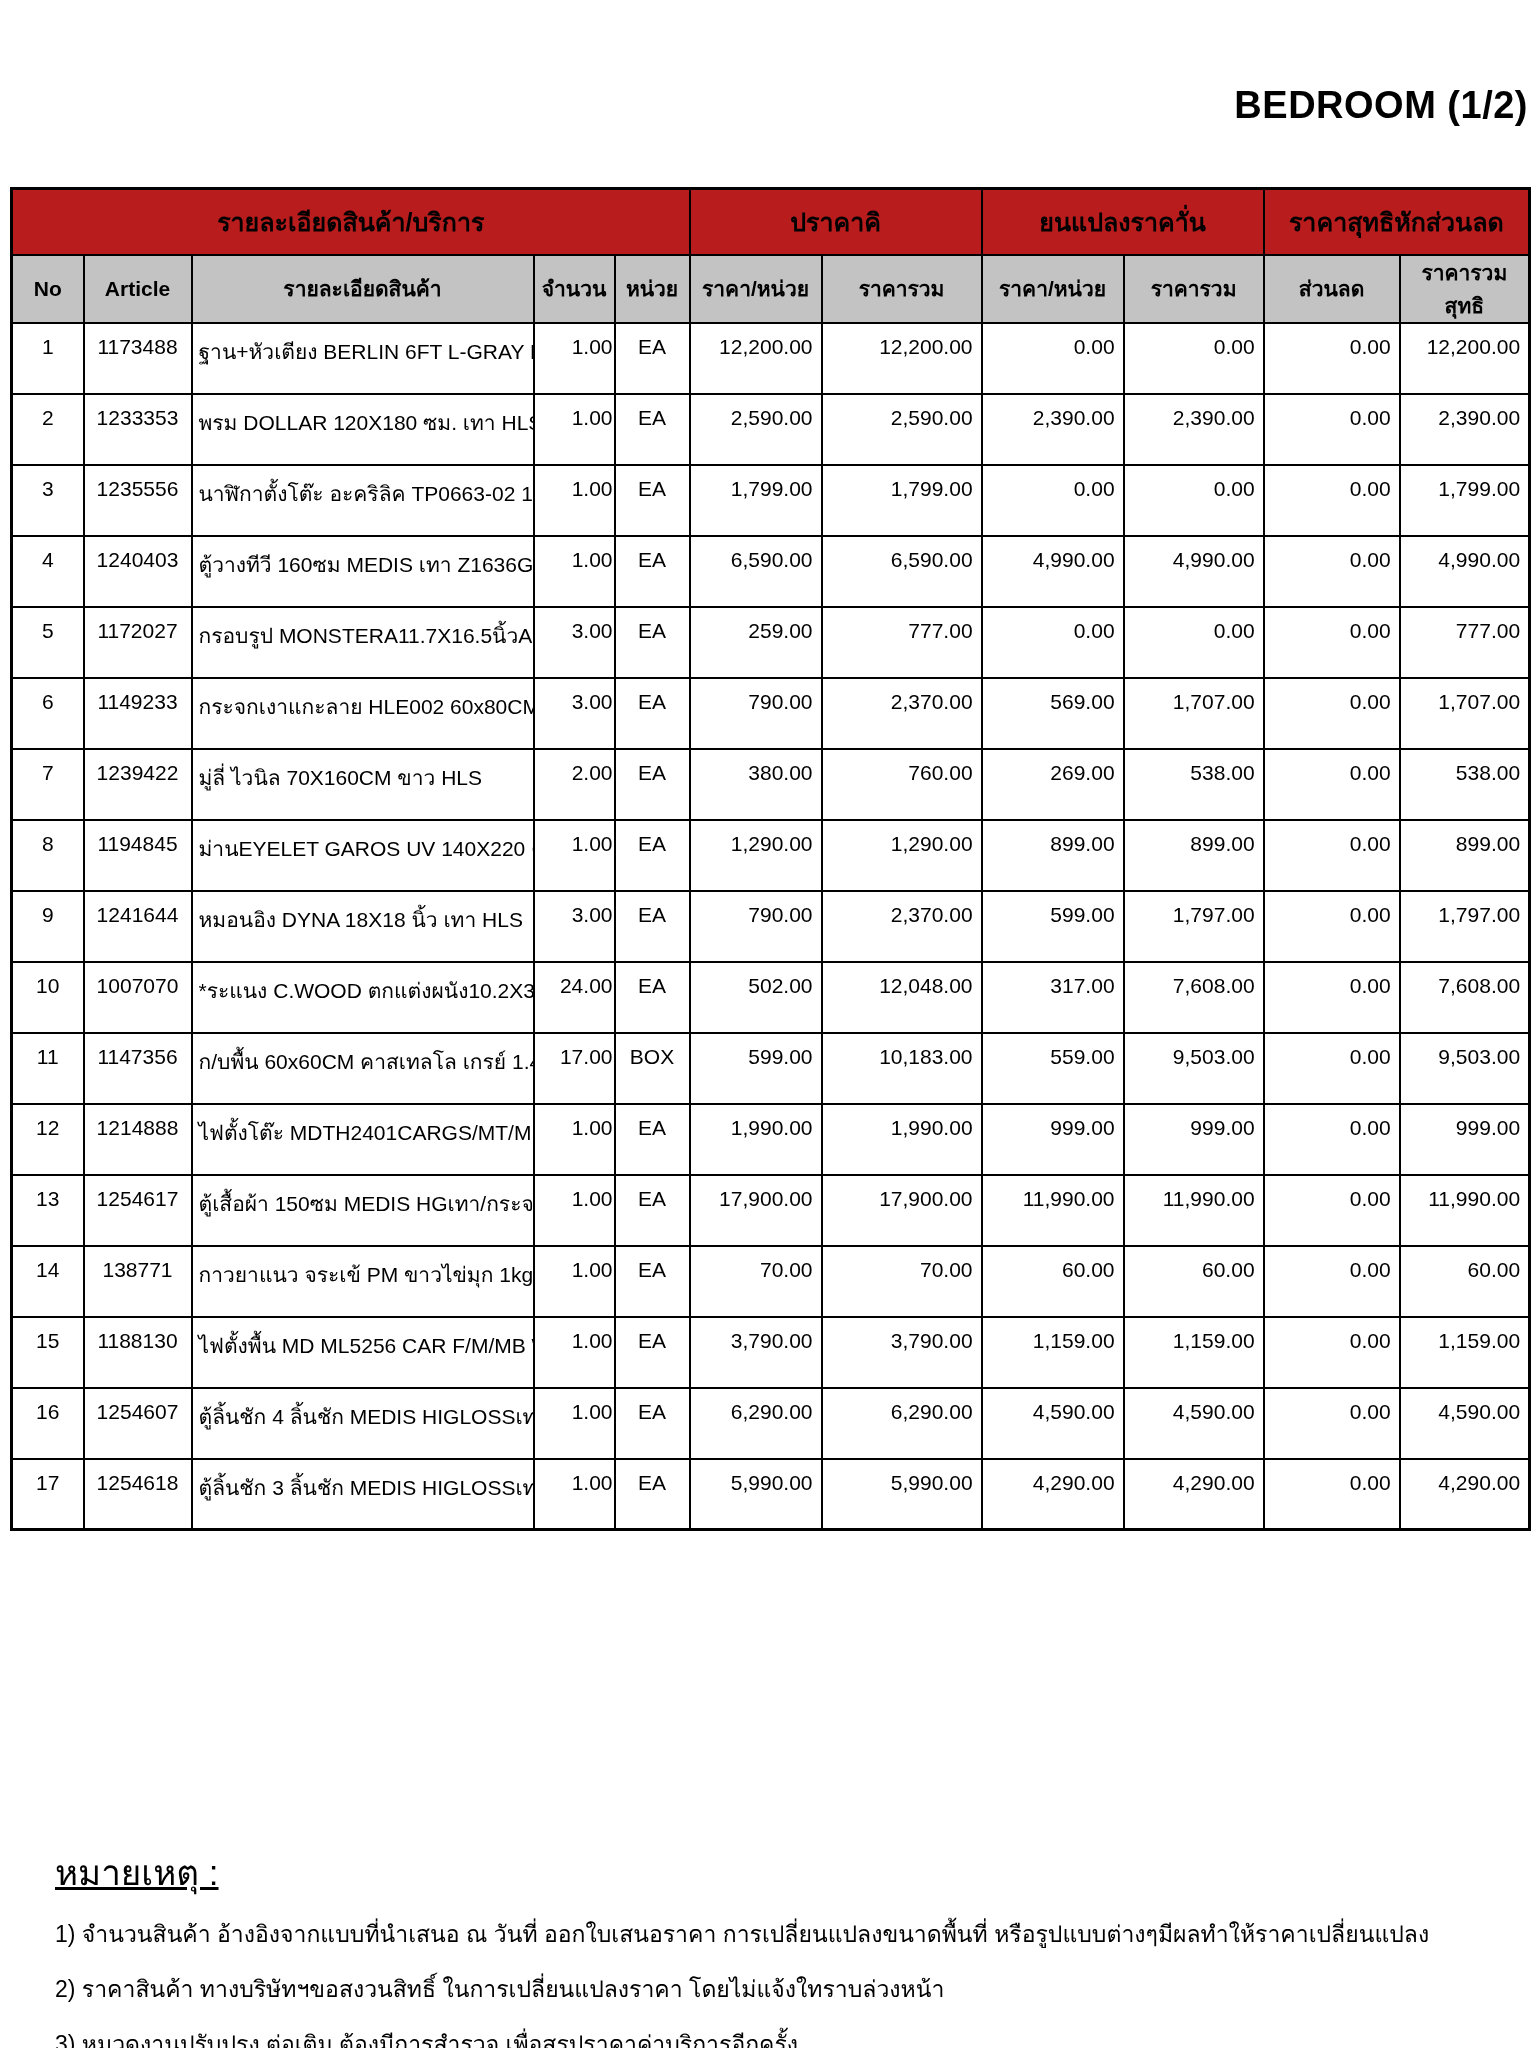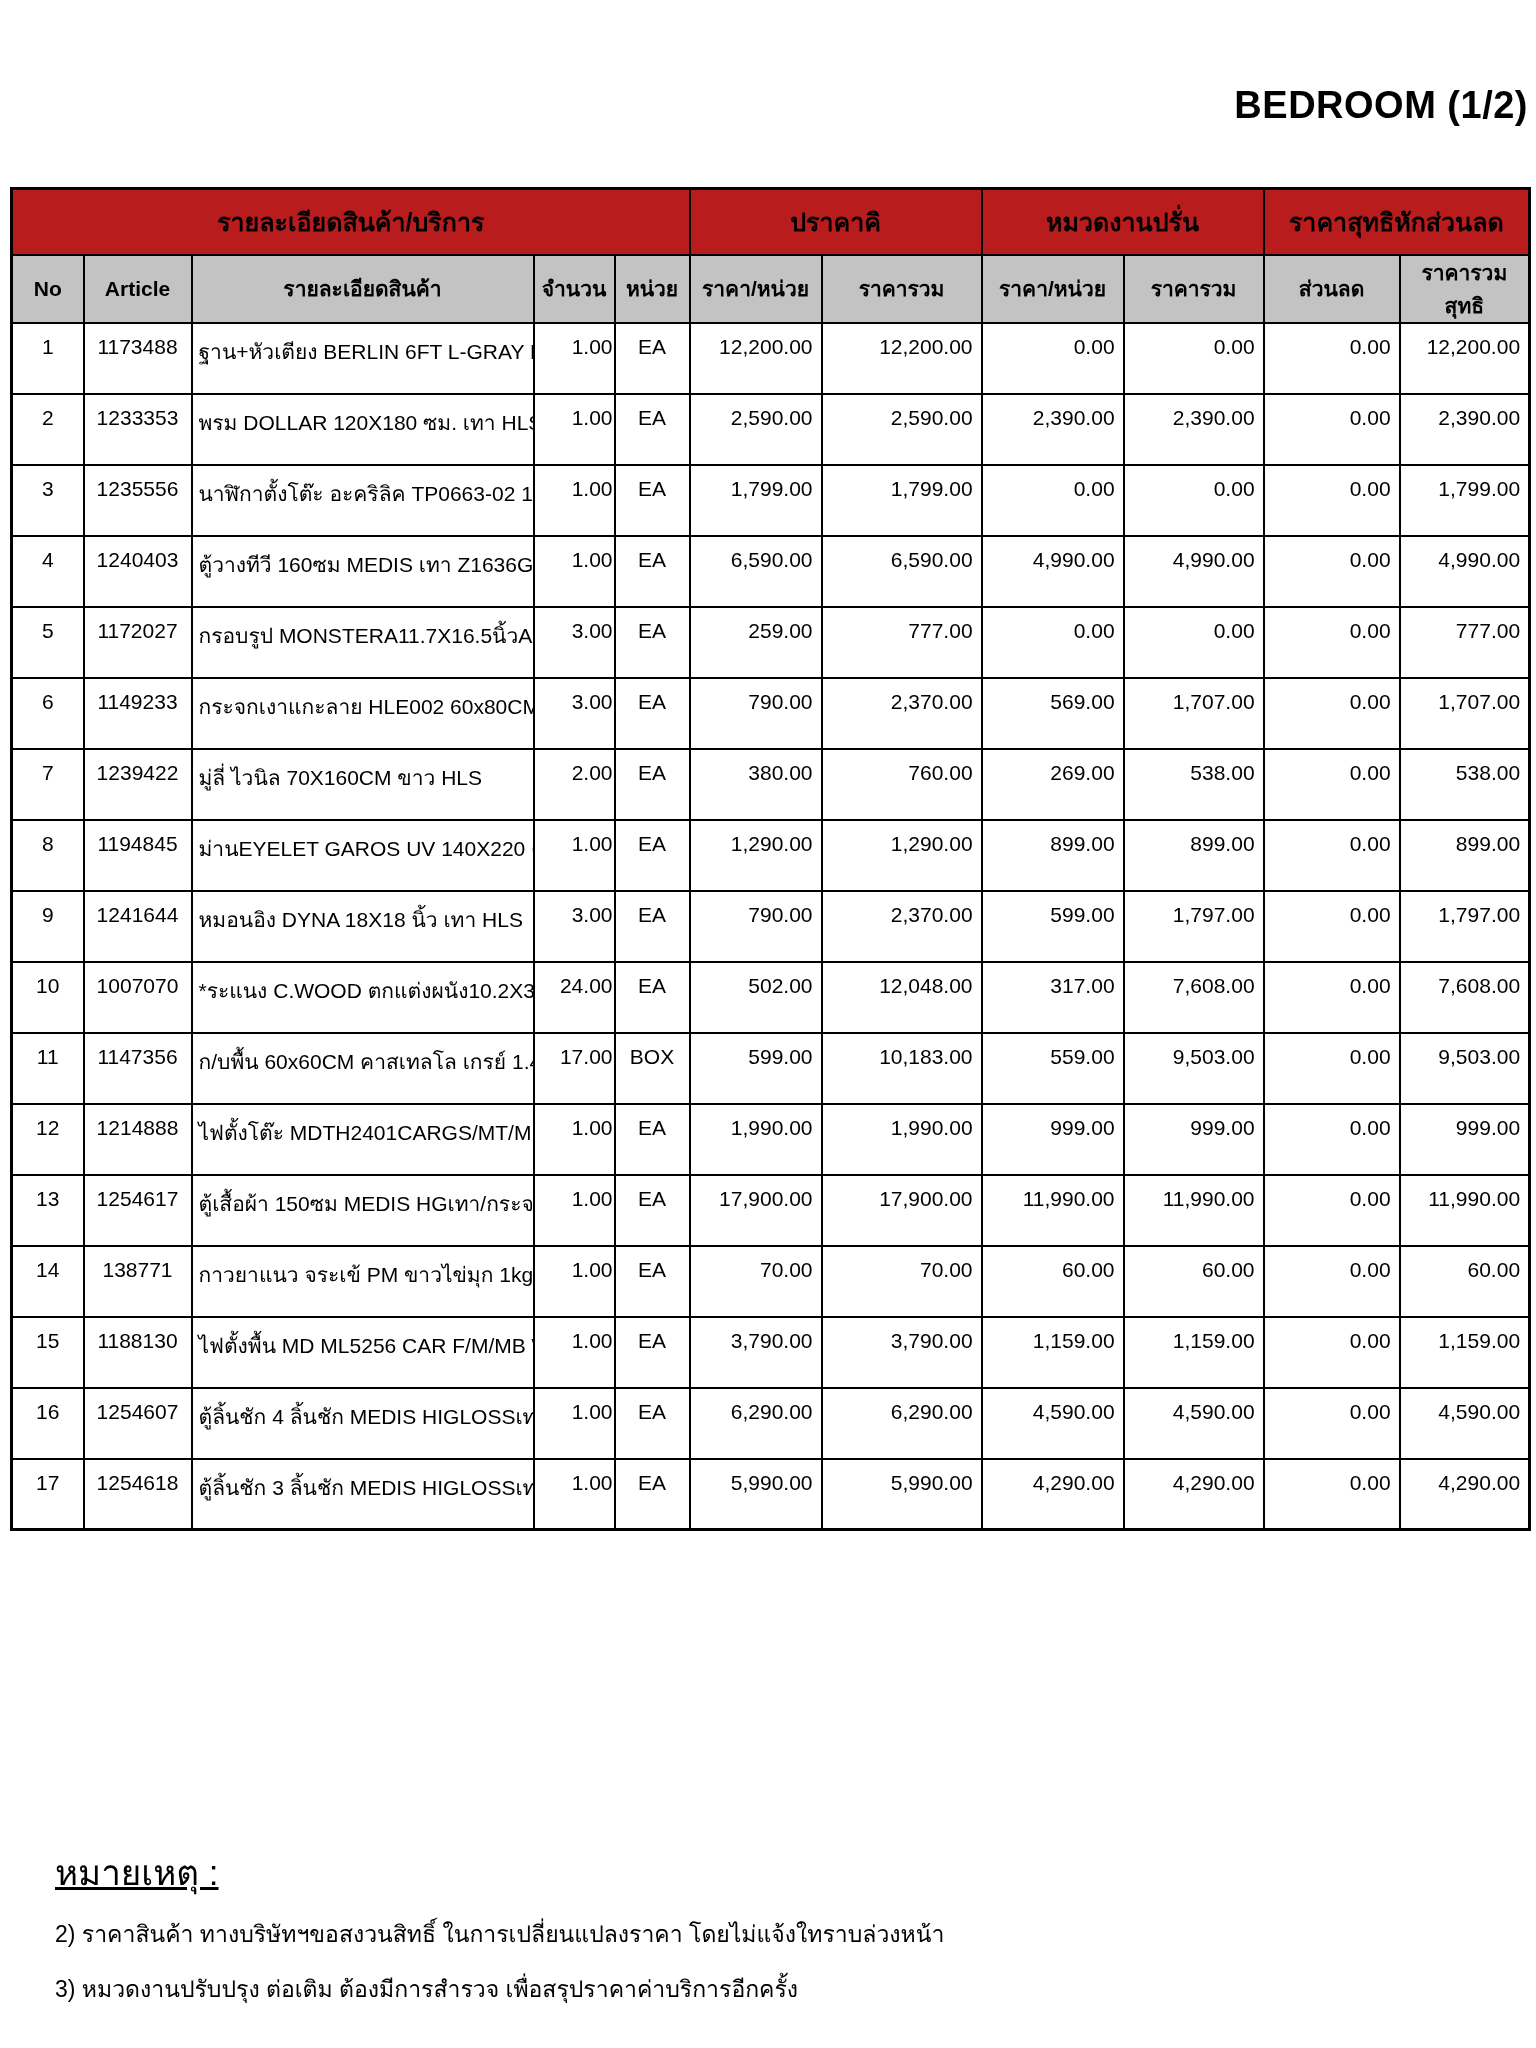--- a/index.html
+++ b/index.html
@@ -79,21 +79,21 @@
       <col style="width:160px">
         <col style="width:142px">
         <col style="width:140px">
       <col style="width:136px">
         <col style="width:130px">
     </colgroup>
     <thead>
       <tr class="group-row">
         <th colspan="5">รายละเอียดสินค้า/บริการ</th>
         <th colspan="2">ปราคาคิ</th>
-        <th colspan="2">หมวดงานปรั่น</th>
+        <th colspan="2">ยนแปลงราคาั่น</th>
         <th colspan="2">ราคาสุทธิหักส่วนลด</th>
       </tr>
       <tr class="sub-row">
         <th>No</th>
         <th>Article</th>
         <th>รายละเอียดสินค้า</th>
         <th>จำนวน</th>
         <th>หน่วย</th>
         <th>ราคา/หน่วย</th>
         <th>ราคารวม</th>
@@ -323,17 +323,18 @@
           <td class="col-7">4,290.00</td>
           <td class="col-8">4,290.00</td>
           <td class="col-9">0.00</td>
           <td class="col-10">4,290.00</td>
         </tr>
       </tbody>
   </table>
 
   <div class="notes">
     <p class="notes-heading">หมายเหตุ :</p>
+    <p class="note-line">1) จำนวนสินค้า อ้างอิงจากแบบที่นำเสนอ ณ วันที่ ออกใบเสนอราคา การเปลี่ยนแปลงขนาดพื้นที่ หรือรูปแบบต่างๆมีผลทำให้ราคาเปลี่ยนแปลง</p>
     <p class="note-line">2) ราคาสินค้า ทางบริษัทฯขอสงวนสิทธิ์ ในการเปลี่ยนแปลงราคา โดยไม่แจ้งใทราบล่วงหน้า</p>
     <p class="note-line">3) หมวดงานปรับปรุง ต่อเติม ต้องมีการสำรวจ เพื่อสรุปราคาค่าบริการอีกครั้ง</p>
   </div>
 
 </div>
 
 </body></html>

